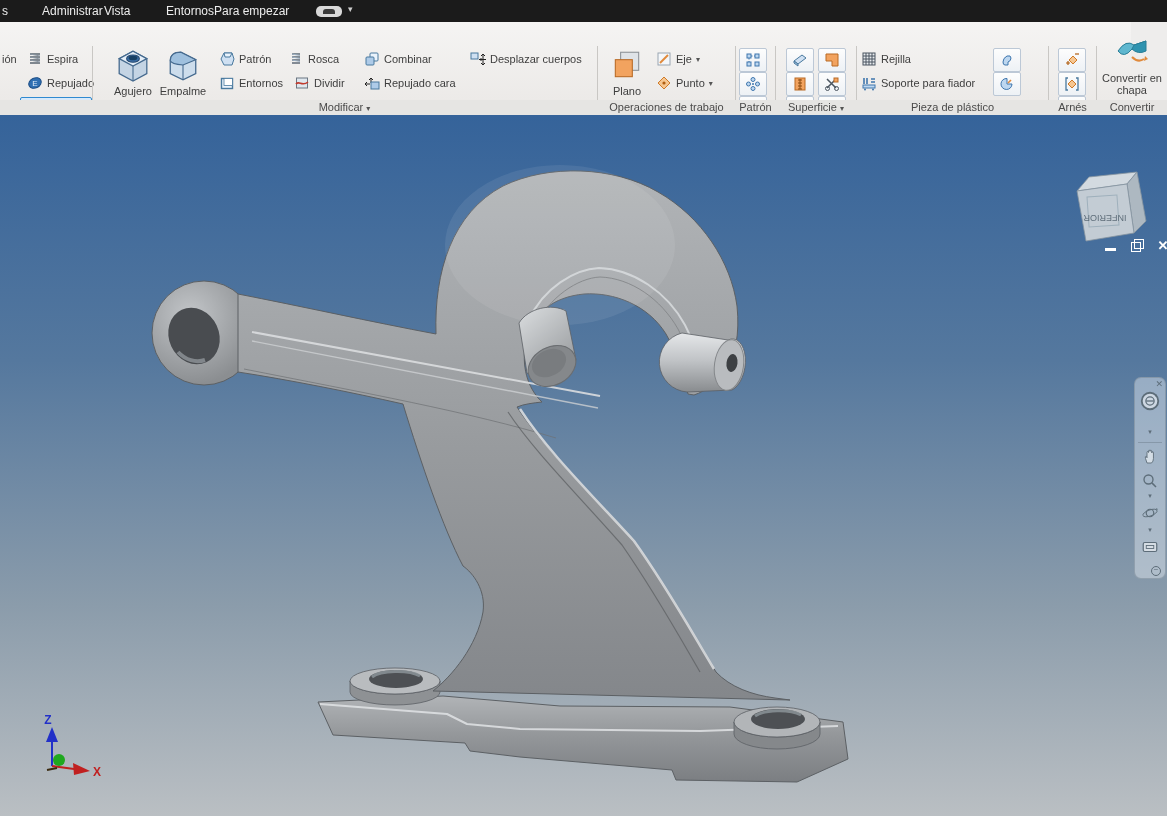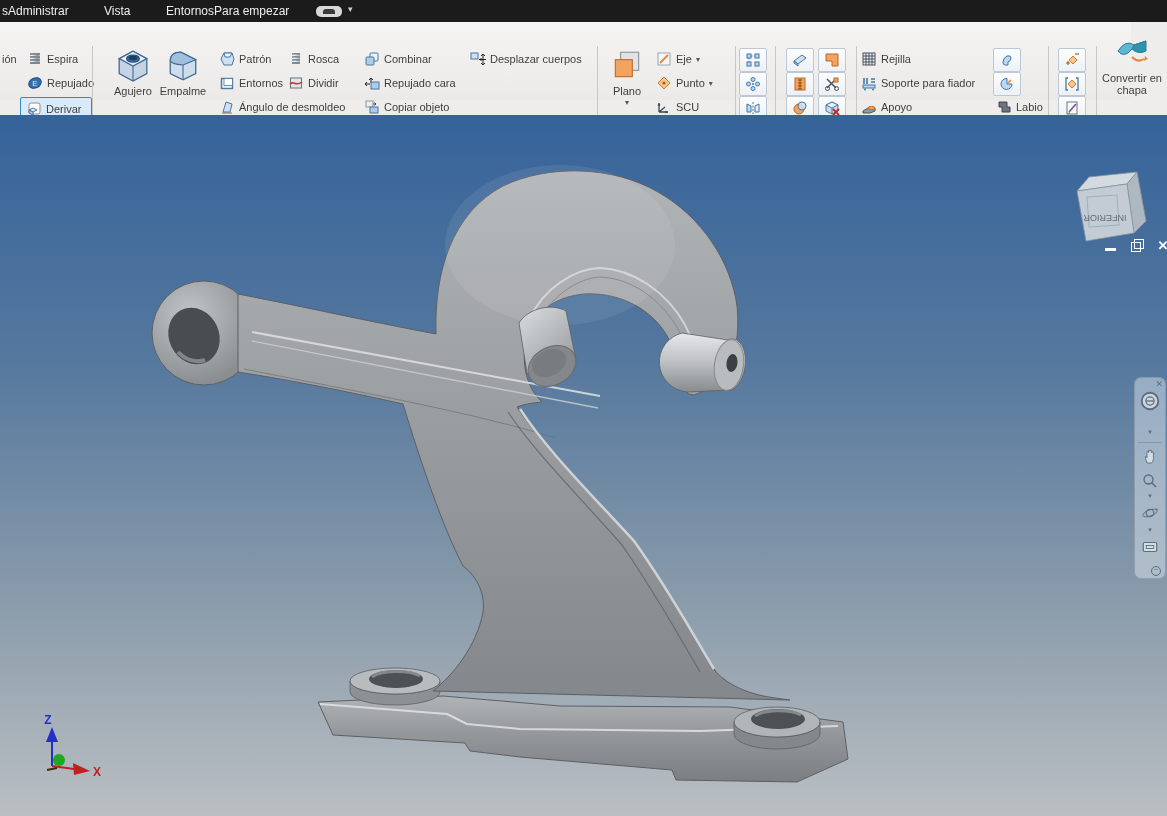--- a/index.html
+++ b/index.html
@@ -253,21 +253,21 @@
         <rect x="3" y="6" width="18" height="12" rx="2" fill="rgba(255,255,255,0.5)" stroke="#5d6d79" stroke-width="1.6"></rect>
         <rect x="7" y="10" width="10" height="4" fill="none" stroke="#5d6d79" stroke-width="1.2"></rect>
       </symbol>
 </defs>
 </svg>
 
 <div id="stage">
 
   <div id="tabbar">
     <span class="tab" style="left:2px">s</span>
-    <span class="tab" style="left:8px">Administrar</span>
+    <span class="tab" style="left:42px">Administrar</span>
     <span class="tab" style="left:104px">Vista</span>
     <span class="tab" style="left:166px">Entornos</span>
     <span class="tab" style="left:214px">Para empezar</span>
     <span id="cloudpill">
         <span class="cl"></span>
       </span>
     <span id="cloudcaret">▾</span>
   </div>
 
   <div id="ribbon">
@@ -319,21 +319,21 @@
           <use href="#i-rosca"></use>
         </svg>
       <span>Rosca</span>
     </div>
     <div class="r" style="left:219px;top:51px">
       <svg class="icn">
           <use href="#i-vaciado"></use>
         </svg>
       <span>Entornos</span>
     </div>
-    <div class="r" style="left:288px;top:51px">
+    <div class="r" style="left:294px;top:51px">
       <svg class="icn">
           <use href="#i-dividir"></use>
         </svg>
       <span>Dividir</span>
     </div>
     <div class="r" style="left:219px;top:75px">
       <svg class="icn">
           <use href="#i-angulo"></use>
         </svg>
       <span>Ángulo de desmoldeo</span>
@@ -503,20 +503,33 @@
 
     <div class="big" style="left:1100px;top:15px;width:64px">
       <svg style="width:40px;height:32px">
           <use href="#i-convertir"></use>
         </svg>
       <span>Convertir en</span>
       <span>chapa</span>
     </div>
   </div>
 
+  <div id="labelrow">
+    <div class="glabel" style="left:92px;width:505px">
+      <span>Modificar</span> <span class="caret">▾</span>
+    </div>
+    <div class="glabel" style="left:598px;width:137px">Operaciones de trabajo</div>
+    <div class="glabel" style="left:736px;width:39px">Patrón</div>
+    <div class="glabel" style="left:776px;width:80px">
+      <span>Superficie</span> <span class="caret">▾</span>
+    </div>
+    <div class="glabel" style="left:857px;width:191px">Pieza de plástico</div>
+    <div class="glabel" style="left:1049px;width:47px">Arnés</div>
+    <div class="glabel" style="left:1097px;width:70px">Convertir</div>
+  </div>
 
   <div id="viewport">
     <svg width="1167" height="701" viewBox="0 115 1167 701">
       <defs>
         <linearGradient id="bgG" x1="0" y1="115" x2="0" y2="816" gradientUnits="userSpaceOnUse">
           <stop offset="0" stop-color="#35639a"></stop>
             <stop offset="0.35" stop-color="#55789e"></stop>
           <stop offset="0.7" stop-color="#8b9cab"></stop>
             <stop offset="1" stop-color="#babfc3"></stop>
         </linearGradient>

